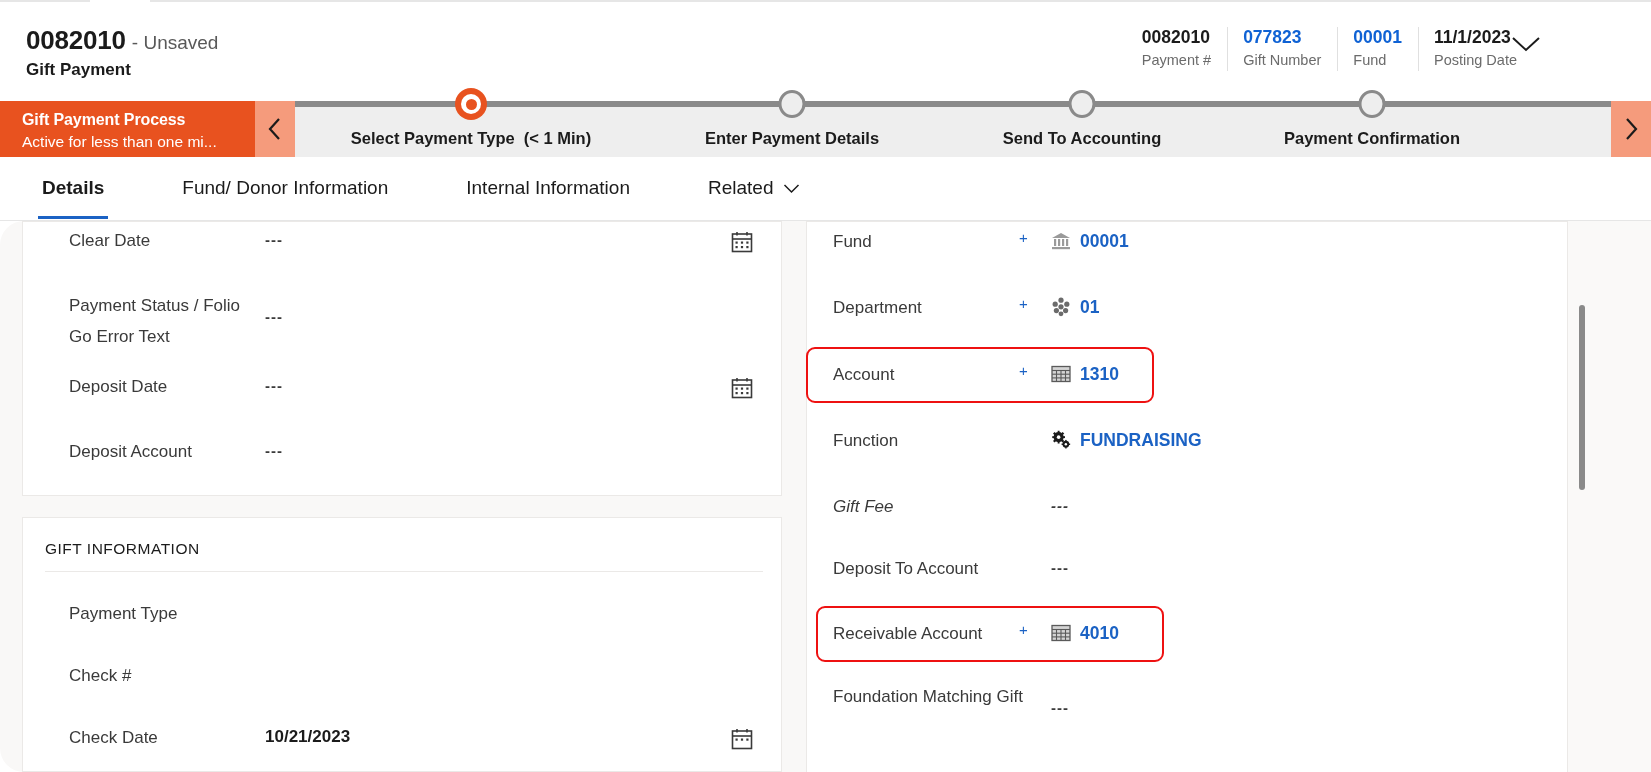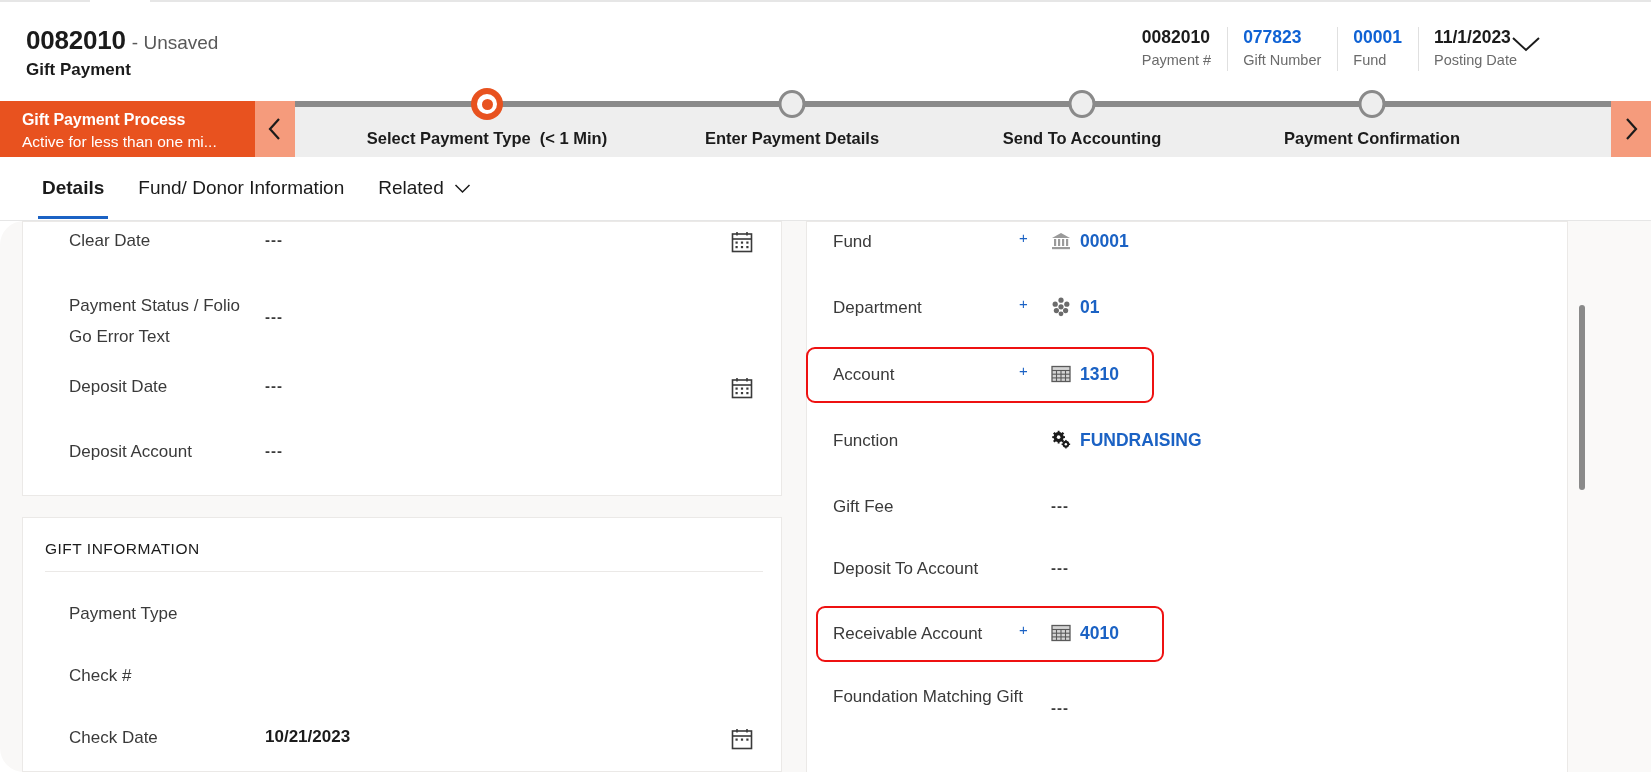--- a/index.html
+++ b/index.html
@@ -65,21 +65,21 @@
   }
   .node-active .inner { width:20px; height:20px; border-radius:50%; background:#fff; display:flex; align-items:center; justify-content:center; }
   .node-active .dot { width:11px; height:11px; border-radius:50%; background:#e8521f; }
   .node-plain {
     position:absolute; top:-11px; left:50%; transform:translateX(-50%);
     width:27px; height:28px; border-radius:50%; background:#eeeeee; border:3px solid #8a8a8a;
   }
 
   
   .tabbar { position:absolute; top:157px; left:0; width:1651px; height:64px; background:#fff; border-bottom:1px solid #e6e6e6; }
-  .tabs { position:absolute; left:25px; top:0; display:flex; align-items:center; height:62px; }
+  .tabs { position:absolute; left:25px; top:0; display:flex; align-items:center; height:62px;gap:44px; }
   .tab { position:relative; height:62px; display:flex; align-items:center; padding:0 17px; cursor:pointer;
          font-size:19px; color:#1b1b1b; font-weight:400; white-space:nowrap; }
   .tab.active { font-weight:700; }
   .tab.active::after { content:""; position:absolute; left:13px; right:13px; bottom:0; height:3px; background:#1b62c4; }
   .tab .chev { margin-left:10px; display:flex; align-items:center; }
 
   
   .body { position:absolute; top:221px; left:0; width:1651px; height:551px; background:#f9f8f7;border-radius:24px; }
 
   .col-left  { position:absolute; left:22px; top:0px; width:760px; }
@@ -169,21 +169,21 @@
     </div>
     <div class="bpf-prev">
       <svg width="16" height="26" viewBox="0 0 16 26">
           <path d="M12 3 L3 13 L12 23" fill="none" stroke="#1b1b1b" stroke-width="2.2"></path>
         </svg>
     </div>
 
     <div class="bpf-track">
       <div class="bpf-line"></div>
 
-      <div class="bpf-stage" style="left:16px; width:352px;">
+      <div class="bpf-stage" style="left:0px; width:352px;">
         <div class="node-active">
             <div class="inner">
               <div class="dot"></div>
             </div>
           </div>
         <div class="lbl"><span>Select Payment Type</span>&nbsp;&nbsp;<span class="dur">(&lt; 1 Min)</span></div>
       </div>
       <div class="bpf-stage" style="left:352px; width:290px;">
         <div class="node-plain"></div>
         <div class="lbl">Enter Payment Details</div>
@@ -205,20 +205,23 @@
     </div>
   </div>
 
   <div class="tabbar">
     <div class="tabs">
       <div class="tab active">
         <span>Details</span>
       </div>
       <div class="tab">
         <span>Fund/ Donor Information</span>
+      </div>
+      <div class="tab">
+        <span>Internal Information</span>
       </div>
       <div class="tab">
         <span>Related</span>
         <span class="chev">
           <svg width="17" height="11" viewBox="0 0 17 11">
               <path d="M1.5 2 L8.5 9 L15.5 2" fill="none" stroke="#1b1b1b" stroke-width="1.5"></path>
             </svg>
         </span>
       </div>
     </div>
@@ -393,21 +396,21 @@
                   <rect x="11.1" y="13.7" width="1.9" height="1.5"></rect>
                     <rect x="18.2" y="13.7" width="1.9" height="1.5"></rect>
                 </g>
                 <circle cx="15.6" cy="14.4" r="1.3" fill="#fff"></circle>
               </svg>
             </span>
             <span class="lk">FUNDRAISING</span>
           </div>
         </div>
 
-        <div class="field" style="position:absolute; top:271px; left:0; right:4px;">
+        <div class="field" style="position:absolute; top:271px; left:0; right:4px;font-style:italic;">
           <div class="flabel">Gift Fee</div>
           <div class="fval dash">---</div>
         </div>
 
         <div class="field" style="position:absolute; top:333px; left:0; right:0;">
           <div class="flabel">Deposit To Account</div>
           <div class="fval dash">---</div>
         </div>
 
         <div class="field" style="position:absolute; top:398px; left:0; right:0;">

